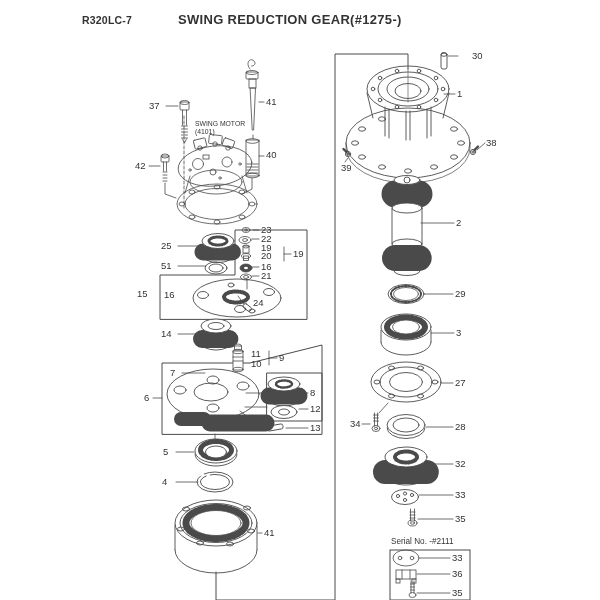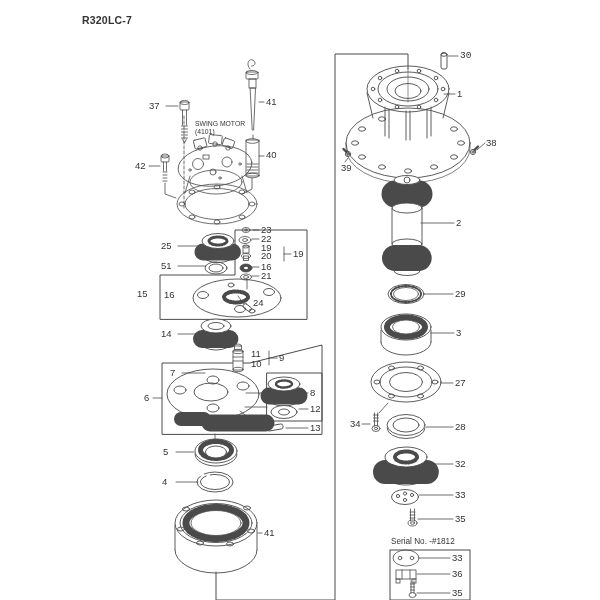--- a/index.html
+++ b/index.html
@@ -406,34 +406,35 @@
         <line x1="410.5" y1="572" x2="414.5" y2="572"></line>
           <line x1="410.5" y1="575" x2="414.5" y2="575"></line>
         <line x1="410.5" y1="578" x2="414.5" y2="578"></line>
         <ellipse cx="412.5" cy="583" rx="3.5" ry="2.5"></ellipse>
       </g>
 
     </g>
   </svg>
 
   <div class="hdr-model">R320LC-7</div>
+  <div class="hdr-title">SWING REDUCTION GEAR(#1275-)</div>
 
   <div class="motor-label">
     <div>SWING MOTOR</div>
     <div>(4101)</div>
   </div>
 
-  <div class="serial-note">Serial No. -#1812</div>
+  <div class="serial-note">Serial No. -#2111</div>
 
   <div id="label-layer">
       <span class="part-label" style="left: 149px; top: 89px;">37</span>
       <span class="part-label" style="left: 266px; top: 85px;">41</span>
       <span class="part-label" style="left: 135px; top: 149px;">42</span>
       <span class="part-label" style="left: 266px; top: 138px;">40</span>
-      <span class="part-label" style="left: 460px; top: 39px; font-family: Liberation Mono, monospace;">30</span>
+      <span class="part-label" style="left: 472px; top: 39px;">30</span>
       <span class="part-label" style="left: 457px; top: 77px;">1</span>
       <span class="part-label" style="left: 486px; top: 126px;">38</span>
       <span class="part-label" style="left: 341px; top: 151px;">39</span>
       <span class="part-label" style="left: 456px; top: 206px;">2</span>
       <span class="part-label" style="left: 455px; top: 277px;">29</span>
       <span class="part-label" style="left: 456px; top: 316px;">3</span>
       <span class="part-label" style="left: 455px; top: 366px;">27</span>
       <span class="part-label" style="left: 350px; top: 407px;">34</span>
       <span class="part-label" style="left: 455px; top: 410px;">28</span>
       <span class="part-label" style="left: 455px; top: 447px;">32</span>

